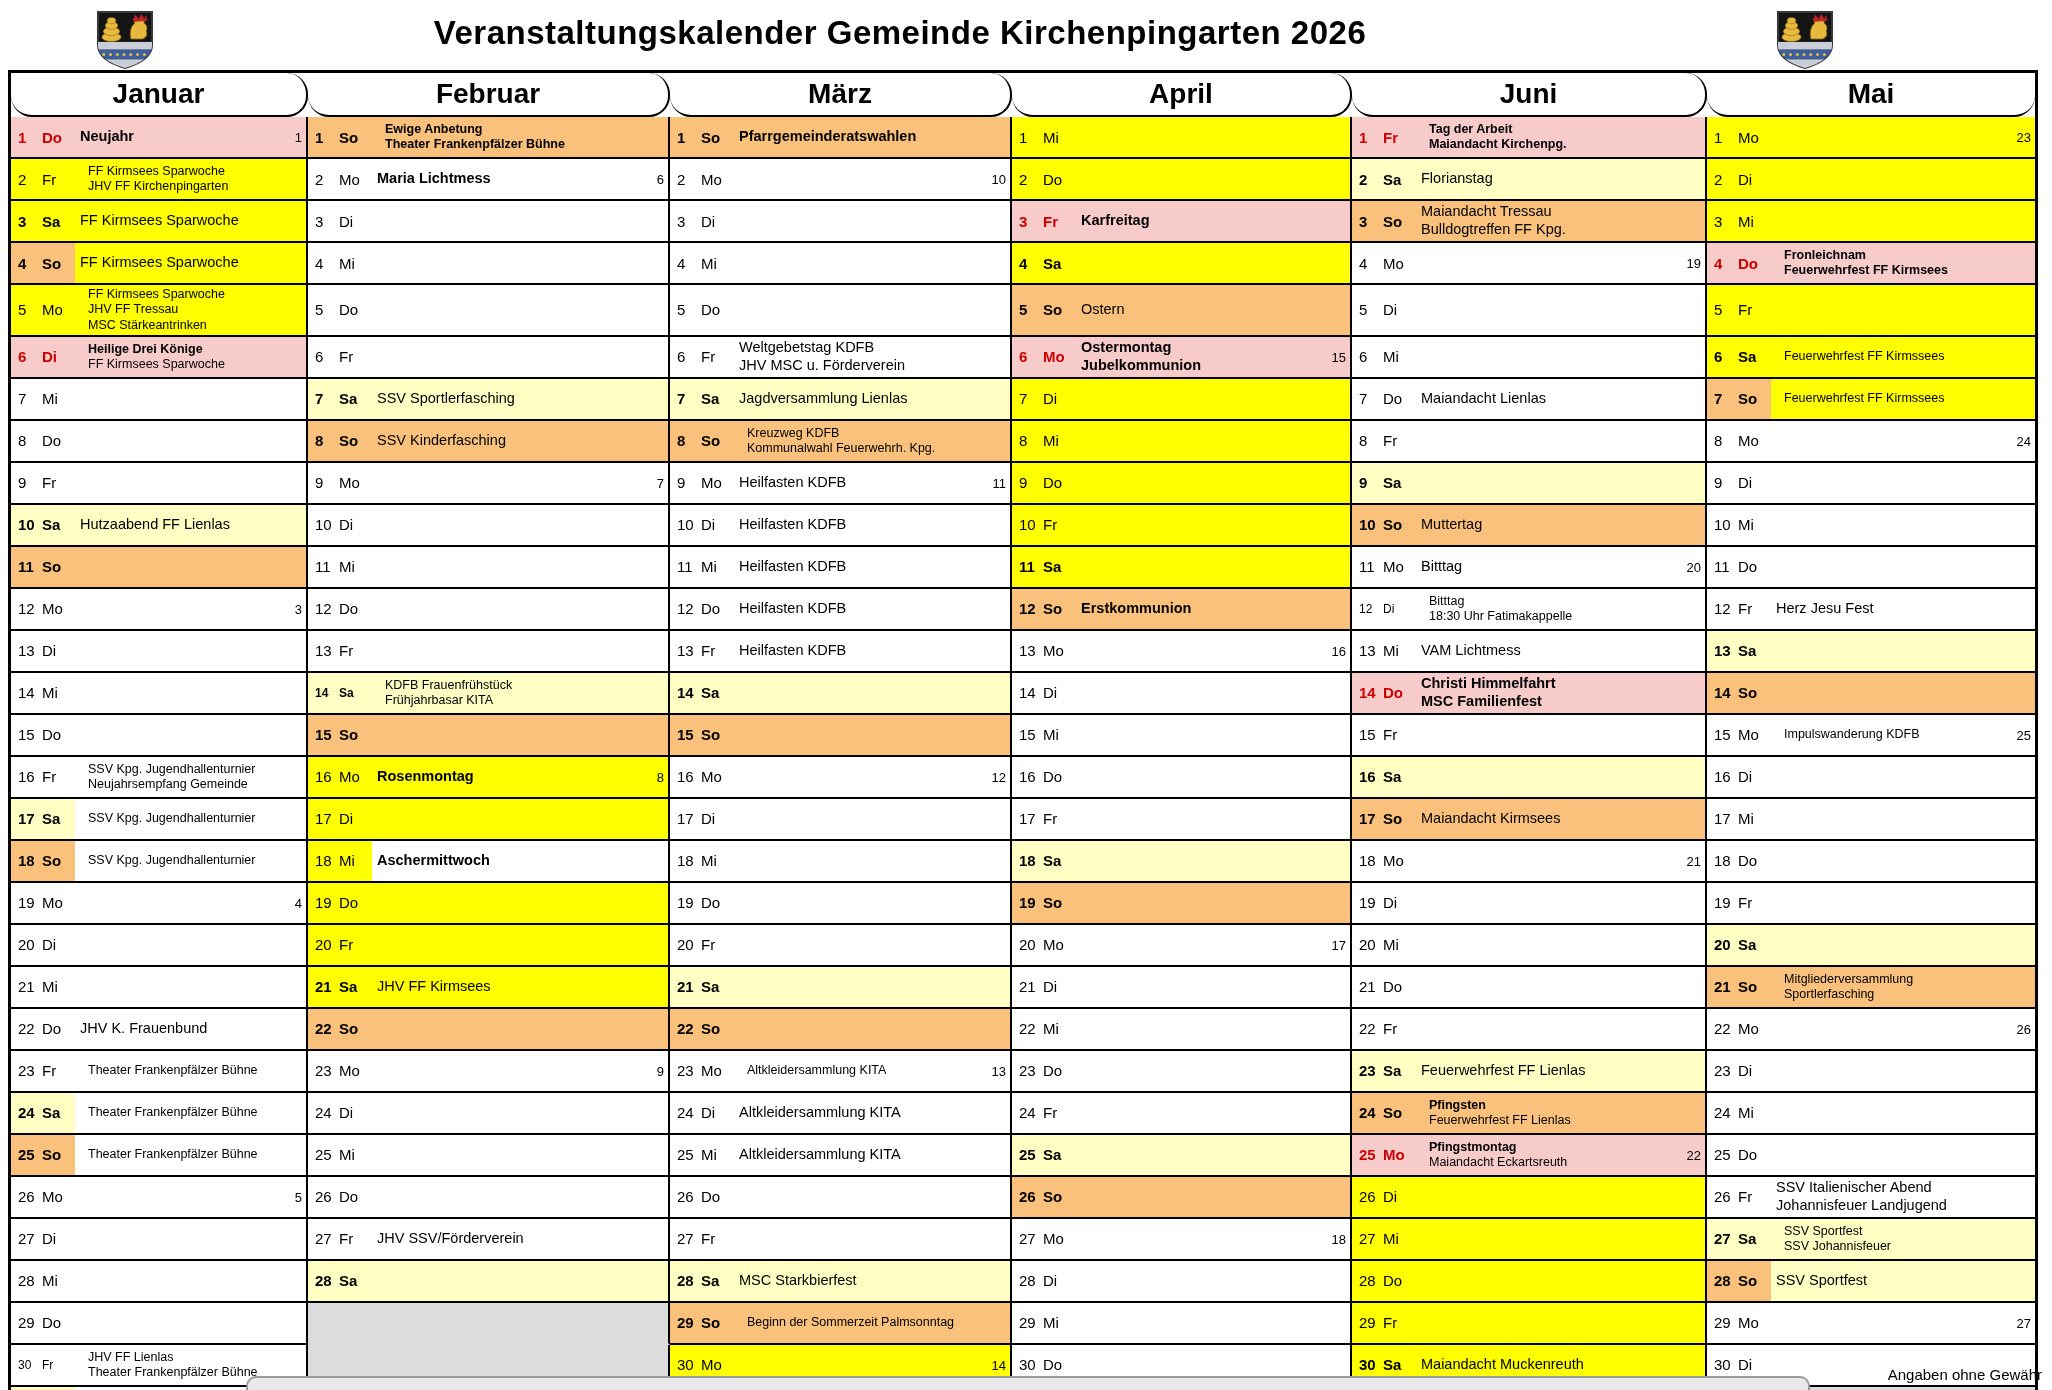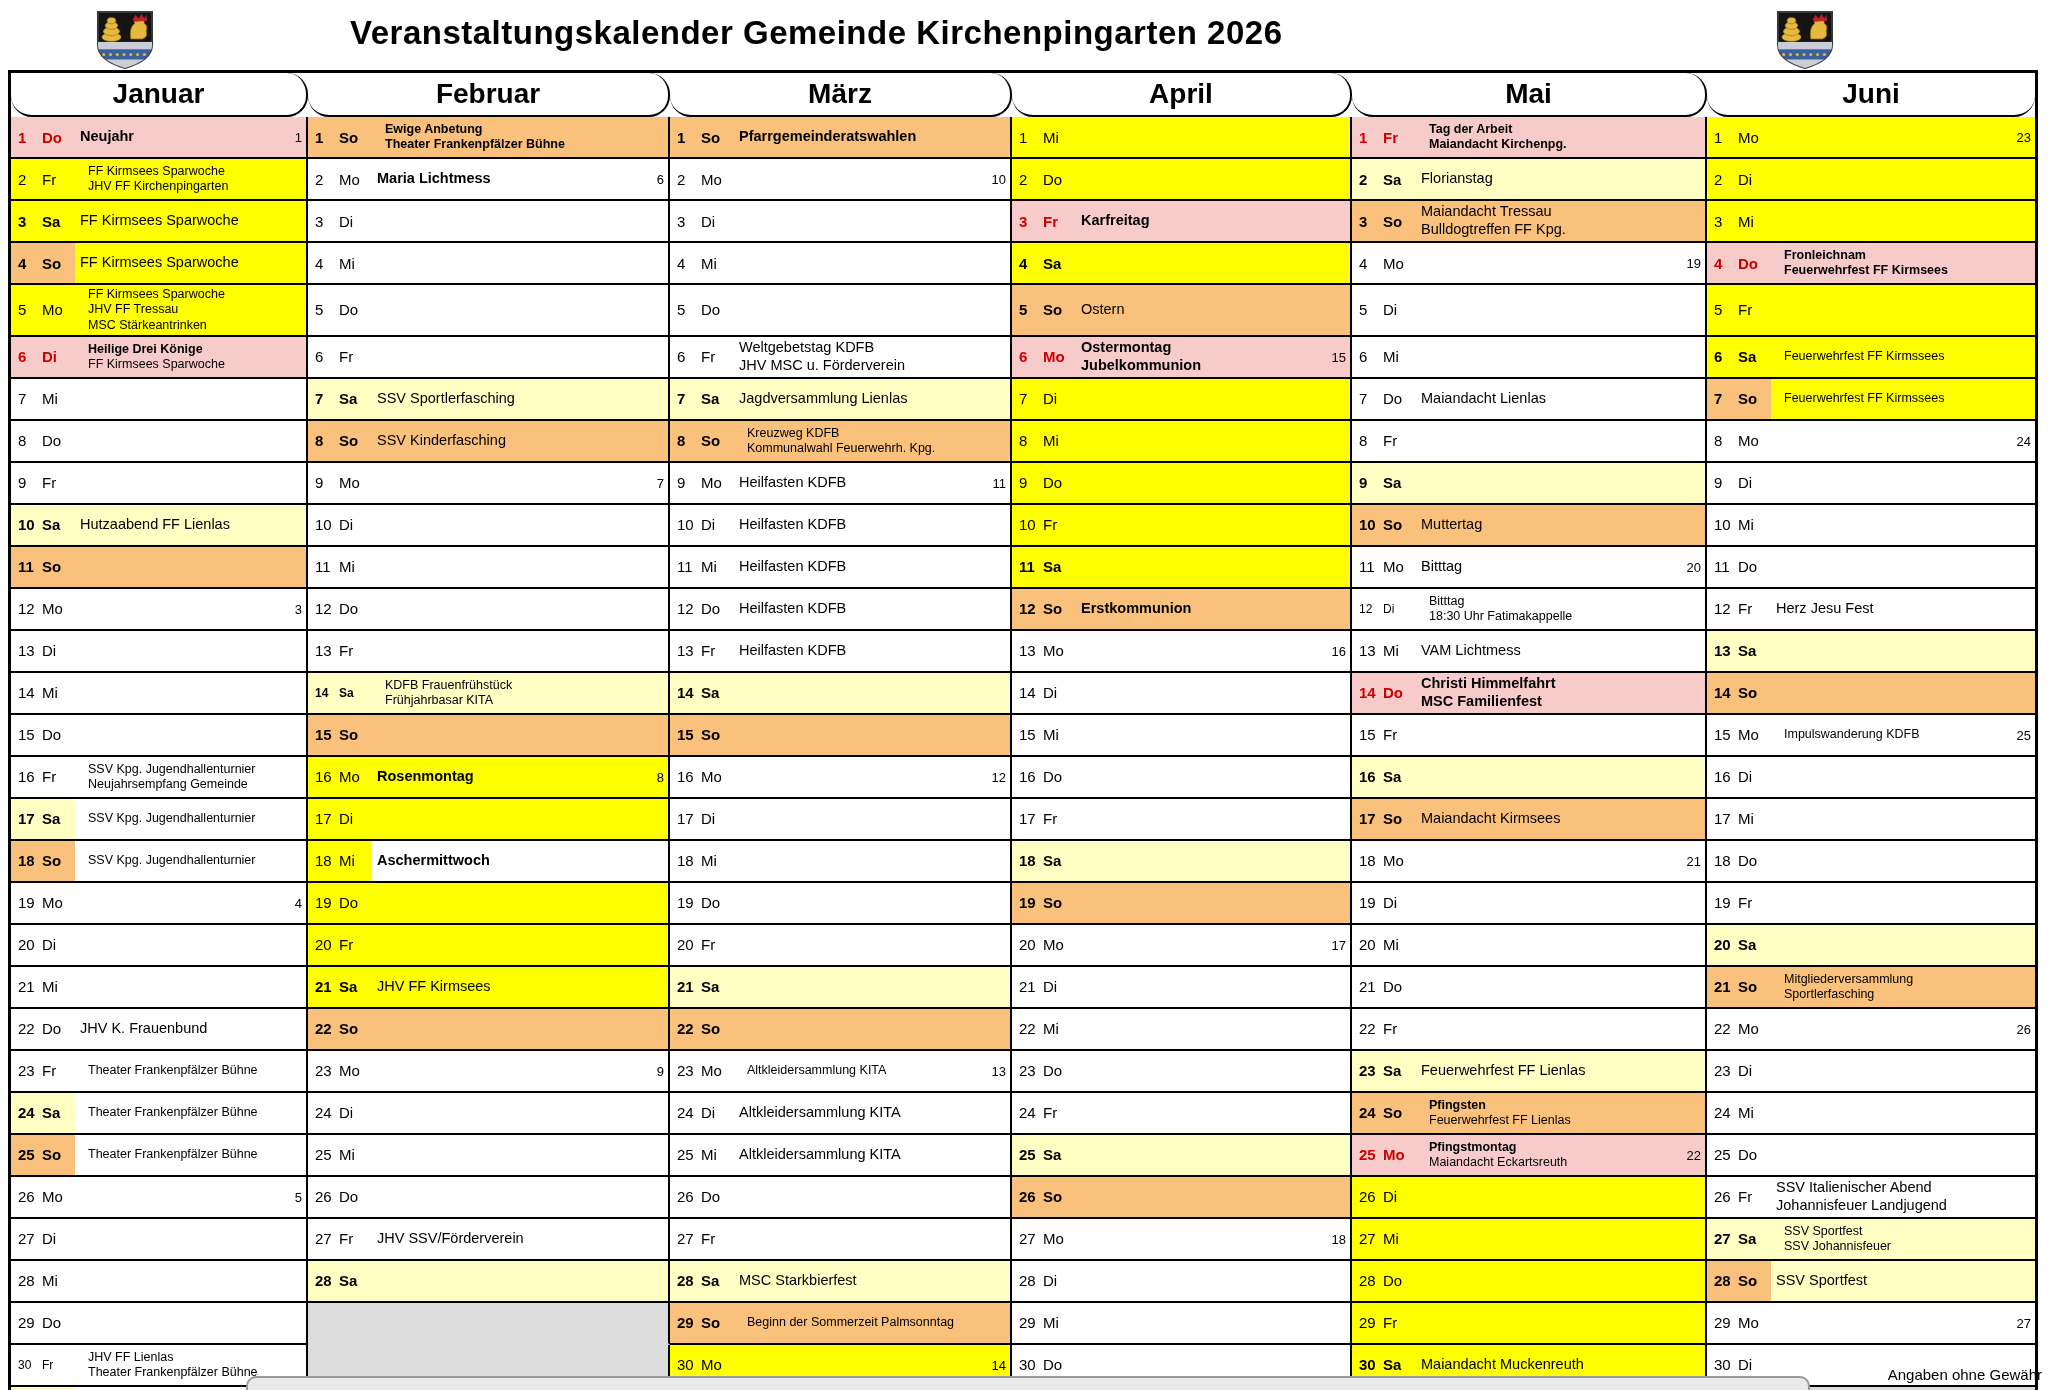--- a/index.html
+++ b/index.html
@@ -1,18 +1,18 @@
 <!DOCTYPE html>
 <html><head>
 <meta charset="utf-8">
 <style>
   html,body{margin:0;padding:0;background:#fff;}
   .page{position:relative;width:2052px;height:1390px;background:#fff;overflow:hidden;
         font-family:"Liberation Sans",sans-serif;color:#000;}
-  .title{position:absolute;left:350px;top:14px;width:1100px;text-align:left;
+  .title{position:absolute;left:350px;top:14px;width:1100px;text-align:center;
          font-size:33px;font-weight:bold;letter-spacing:.5px;}
   .logo{position:absolute;top:10px;width:58px;height:60px;}
   .logo.l{left:96px;}
   .logo.r{left:1776px;}
   .grid{position:absolute;left:8px;top:70px;width:2024px;border:3px solid #000;background:#fff;}
   .mrow,.row{display:grid;grid-template-columns:297px 362px 342px 340px 355px 328px;}
   .mh{border-right:2px solid #000;border-bottom:2px solid #000;height:42px;
       display:flex;align-items:center;justify-content:center;
       font-size:28px;font-weight:bold;border-radius:21px;}
   .mh:last-child{border-right:none;}
@@ -108,22 +108,22 @@
       <path d="M38 10 L41 5 L44 9 L47 4 L50 9 L52 5 L53 11 L40 12 Z" fill="#C0202A"></path>
     </g>
   </svg>
 
   <div class="grid">
     <div class="mrow" id="month-header">
         <div class="mh">Januar</div>
         <div class="mh">Februar</div>
         <div class="mh">März</div>
         <div class="mh">April</div>
+        <div class="mh">Juni</div>
         <div class="mh">Mai</div>
-        <div class="mh">Juni</div>
       </div>
     <div id="rows">
         <div class="row">
           <div class="cell">
             <div class="dw bg-p">
               <span class="dn rd">1</span>
               <span class="wd rd">Do</span>
             </div>
             <div class="evs bg-p">
               <div class="ev r b">Neujahr</div>

